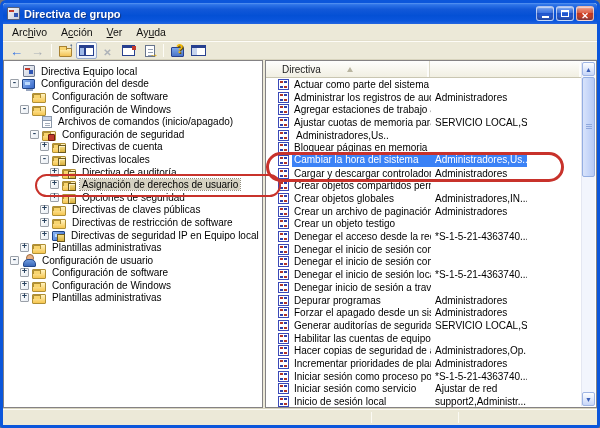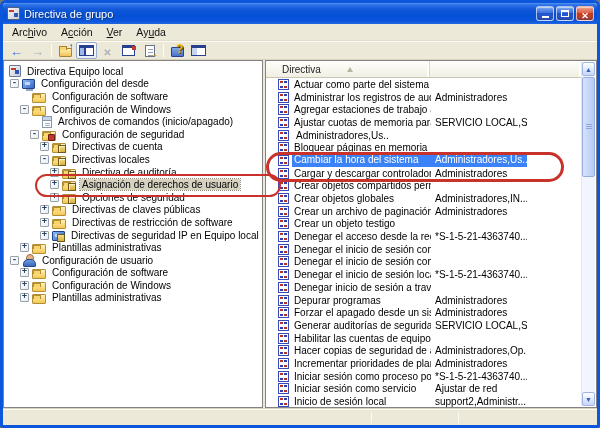--- a/index.html
+++ b/index.html
@@ -8,21 +8,21 @@
             background:#ECE9D8; overflow:hidden; display:flex; flex-direction:column; }
 
   
   .titlebar { height:21px; flex:none; display:flex; align-items:center; padding:0 3px 0 4px;
               background:linear-gradient(180deg,#5A96F2 0%,#2E74E8 8%,#1258D8 30%,#0450D5 60%,#0A55DC 85%,#2466E0 100%);
               border-radius:3px 3px 0 0; }
   .title-icon { width:13px; height:13px; flex:none; position:relative; margin-right:4px;
                 background:linear-gradient(135deg,#F3F5F9,#C8CEDC); border:1px solid #55607A; border-radius:1px; }
   .title-icon::before { content:""; position:absolute; left:1px; top:2px; width:5px; height:2px; background:#C23A2C; }
   .title-icon::after  { content:""; position:absolute; right:1px; bottom:2px; width:4px; height:4px; background:#2E55B4; }
-  .title-text { color:#fff; font-size:11px; font-weight:normal; text-shadow:1px 1px 1px #16347E; flex:1;
+  .title-text { color:#fff; font-size:11px; font-weight:bold; text-shadow:1px 1px 1px #16347E; flex:1;
                 white-space:nowrap; overflow:hidden; }
   .cap { width:18px; height:15px; margin-left:2px; border:1px solid rgba(255,255,255,.6); border-radius:3px;
          display:flex; align-items:center; justify-content:center; flex:none;
          background:linear-gradient(180deg,#7CA5EF 0%,#3D74E2 45%,#1F55CC 50%,#3768D8 100%);
          box-shadow:inset 0 -2px 3px rgba(5,20,80,.4), inset 0 1px 1px rgba(255,255,255,.6); }
   .cap-close { background:linear-gradient(180deg,#F0A08C 0%,#DE6248 45%,#C93A20 50%,#D4502F 100%); }
   .g-min { width:7px; border-bottom:2px solid #fff; margin-top:7px; }
   .g-max { width:8px; height:7px; border:1px solid #fff; border-top:2px solid #fff; }
   .g-close::before { content:"\2715"; color:#fff; font-size:9px; font-weight:bold; line-height:1; }
 
@@ -204,21 +204,21 @@
       <span class="tbtn">
         <span class="tb tb-help"></span>
       </span>
       <span class="tbtn">
         <span class="tb tb-ctxhelp"></span>
       </span>
     </div>
 
   <div class="main">
     <div class="tree-pane" id="treePane">
-        <div class="trow" style="padding-left: 5px;">
+        <div class="trow" style="padding-left: 19px;">
 
       <span class="ticon ic-gpo-root"></span>
       <span class="tlabel">Directiva Equipo local</span>
     </div>
         <div class="trow" style="padding-left: 6px;">
       <span class="tbox">-</span>
       <span class="ticon ic-computer"></span>
       <span class="tlabel">Configuración del desde</span>
     </div>
         <div class="trow" style="padding-left: 16px;">

